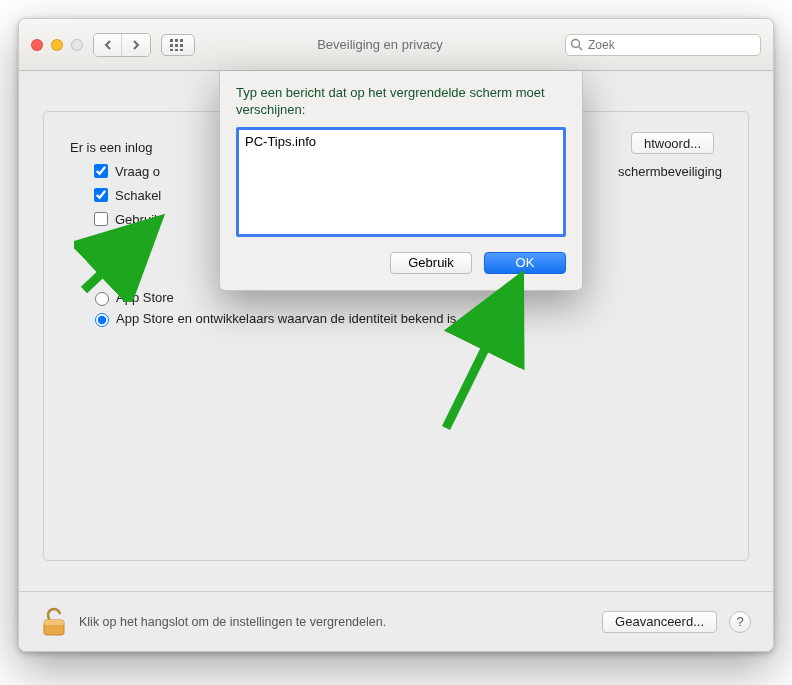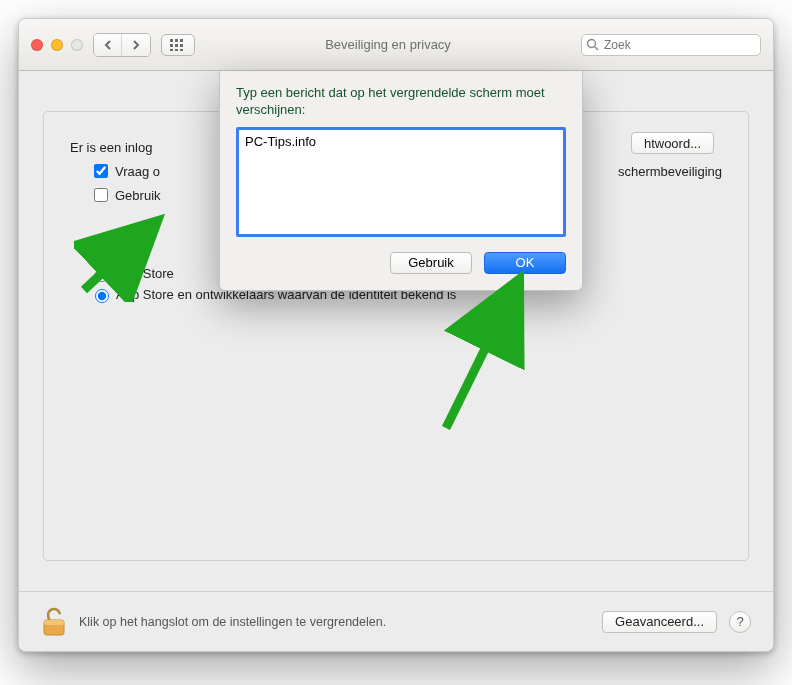--- a/index.html
+++ b/index.html
@@ -17,21 +17,21 @@
   .dot{width:12px;height:12px;border-radius:50%;border:1px solid rgba(0,0,0,0.15);}
   .dot.red{background:#ff5f57;}
   .dot.yel{background:#ffbd2e;}
   .dot.grn{background:#e6e6e6;}
   .segbtn{display:flex;border:1px solid #b8b7b3;border-radius:5px;overflow:hidden;background:#fff;}
   .segbtn .seg{width:28px;height:22px;display:flex;align-items:center;justify-content:center;border-right:1px solid #d6d5d1;background:linear-gradient(#fdfdfd,#f0efed);}
   .segbtn .seg:last-child{border-right:none;}
   .seg svg{stroke:#6b6b6b;stroke-width:2;fill:none;}
   .gridbtn{width:34px;height:22px;border:1px solid #b8b7b3;border-radius:5px;background:linear-gradient(#fdfdfd,#f0efed);display:flex;align-items:center;justify-content:center;}
   .winTitle{flex:1;text-align:center;font-size:13px;color:#6f6f6f;}
-  .searchwrap{position:relative;width:180px;}
+  .searchwrap{position:relative;width:196px;}
   .searchwrap input{width:100%;height:22px;border:1px solid #c5c4c0;border-radius:5px;background:#fff;padding:0 6px 0 22px;font-size:12px;color:#333;}
   .searchwrap svg{position:absolute;left:5px;top:4px;}
   
   .content{position:absolute;top:52px;left:0;right:0;bottom:0;background:#ececec;}
   .inset{position:absolute;top:40px;left:24px;right:24px;bottom:90px;border:1px solid #cfcfcf;border-radius:5px;background:#ececec;padding:22px 26px;}
   .row{display:flex;align-items:center;margin:6px 0;font-size:13px;}
   .chk{display:flex;align-items:center;margin:4px 0 4px 20px;}
   .chk input{margin-right:7px;width:14px;height:14px;}
   .macbtn{border:1px solid #c1c0bc;border-radius:4px;background:linear-gradient(#ffffff,#f2f1ef);padding:2px 12px;height:22px;font-size:13px;color:#222;box-shadow:0 1px 0 #fff inset;}
   .rightbtn{position:absolute;right:34px;}
@@ -109,20 +109,24 @@
           <span>Er is een inlog</span>
           <button class="macbtn rightbtn" style="top:20px;">htwoord...</button>
         </div>
 
         <div class="chk">
           <input type="checkbox" checked="" style="">
           <span>Vraag o</span>
           <span style="position:absolute;right:26px;">schermbeveiliging</span>
         </div>
         <div class="chk">
+          <input type="checkbox" checked="" style="">
+          <span>Schakel</span>
+        </div>
+        <div class="chk">
           <input type="checkbox" style="">
           <span>Gebruik</span>
         </div>
 
         <div class="section2">
           <label class="radio">
             <input type="radio" name="dl" style="">
             <span>App Store</span>
           </label>
           <label class="radio">

